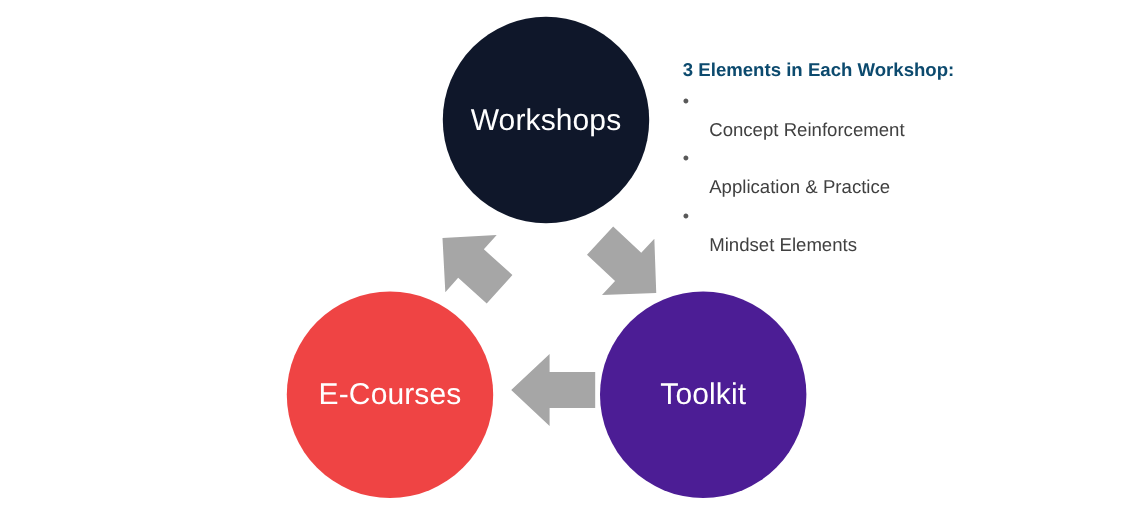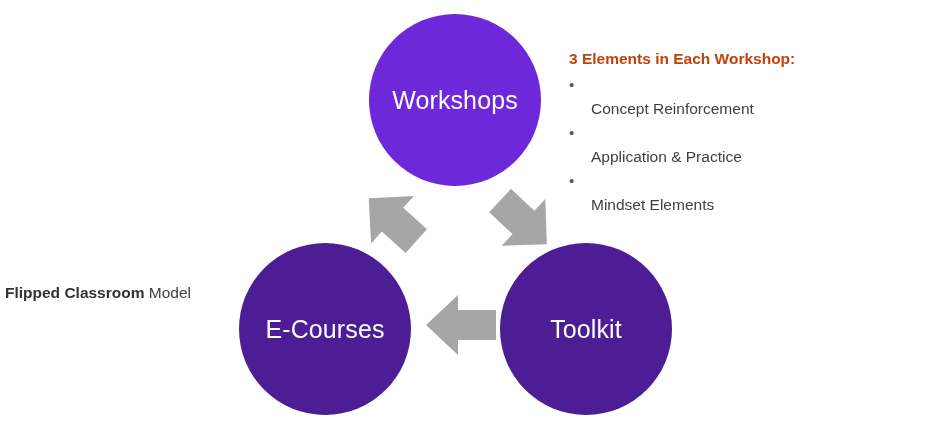--- a/index.html
+++ b/index.html
@@ -90,21 +90,21 @@
   }
   .annotation strong { font-weight: bold; color: #333333; }
 
   #annotation-workshops {
     left: 569px;
     top: 47px;
     width: 355px;
   }
   #annotation-workshops .ann-title {
     font-weight: bold;
-    color: #c2410c;
+    color: #0c4a6e;
     margin-bottom: 2px;
   }
   .bullet-row {
     display: flex;
     align-items: flex-start;
   }
   .bullet-mark {
     width: 22px;
     flex: 0 0 22px;
     color: #595959;
@@ -128,25 +128,25 @@
     top: 292px;
     width: 248px;
     text-align: center;
   }
 </style>
 </head>
 <body>
 
 <div id="canvas">
 
-  <div id="node-workshops" class="node" style="background:#6d28d9;">
+  <div id="node-workshops" class="node" style="background:#0f172a;">
     <span class="node-label">Workshops</span>
   </div>
 
-  <div id="node-ecourses" class="node" style="background:#4c1d95;">
+  <div id="node-ecourses" class="node" style="background:#ef4444;">
     <span class="node-label">E-Courses</span>
   </div>
 
   <div id="node-toolkit" class="node" style="background:#4c1d95;">
     <span class="node-label">Toolkit</span>
   </div>
 
   <div id="arrow-ecourses-to-workshops" class="arrow">
     <svg width="76" height="72" viewBox="0 0 76 72" xmlns="http://www.w3.org/2000/svg">
       <g transform="rotate(-48 38 36)">
@@ -182,21 +182,18 @@
       <span class="bullet-text">Application &amp; Practice</span>
     </div>
 
     <div class="bullet-row">
       <span class="bullet-mark">•</span>
       <span class="bullet-text">Mindset Elements</span>
     </div>
   </div>
 
   <div id="annotation-ecourses" class="annotation">
-    <div>
-      <strong>Flipped Classroom</strong><span> Model</span>
-    </div>
   </div>
 
   <div id="annotation-toolkit" class="annotation">
   </div>
 
 </div>
 
 </body></html>

